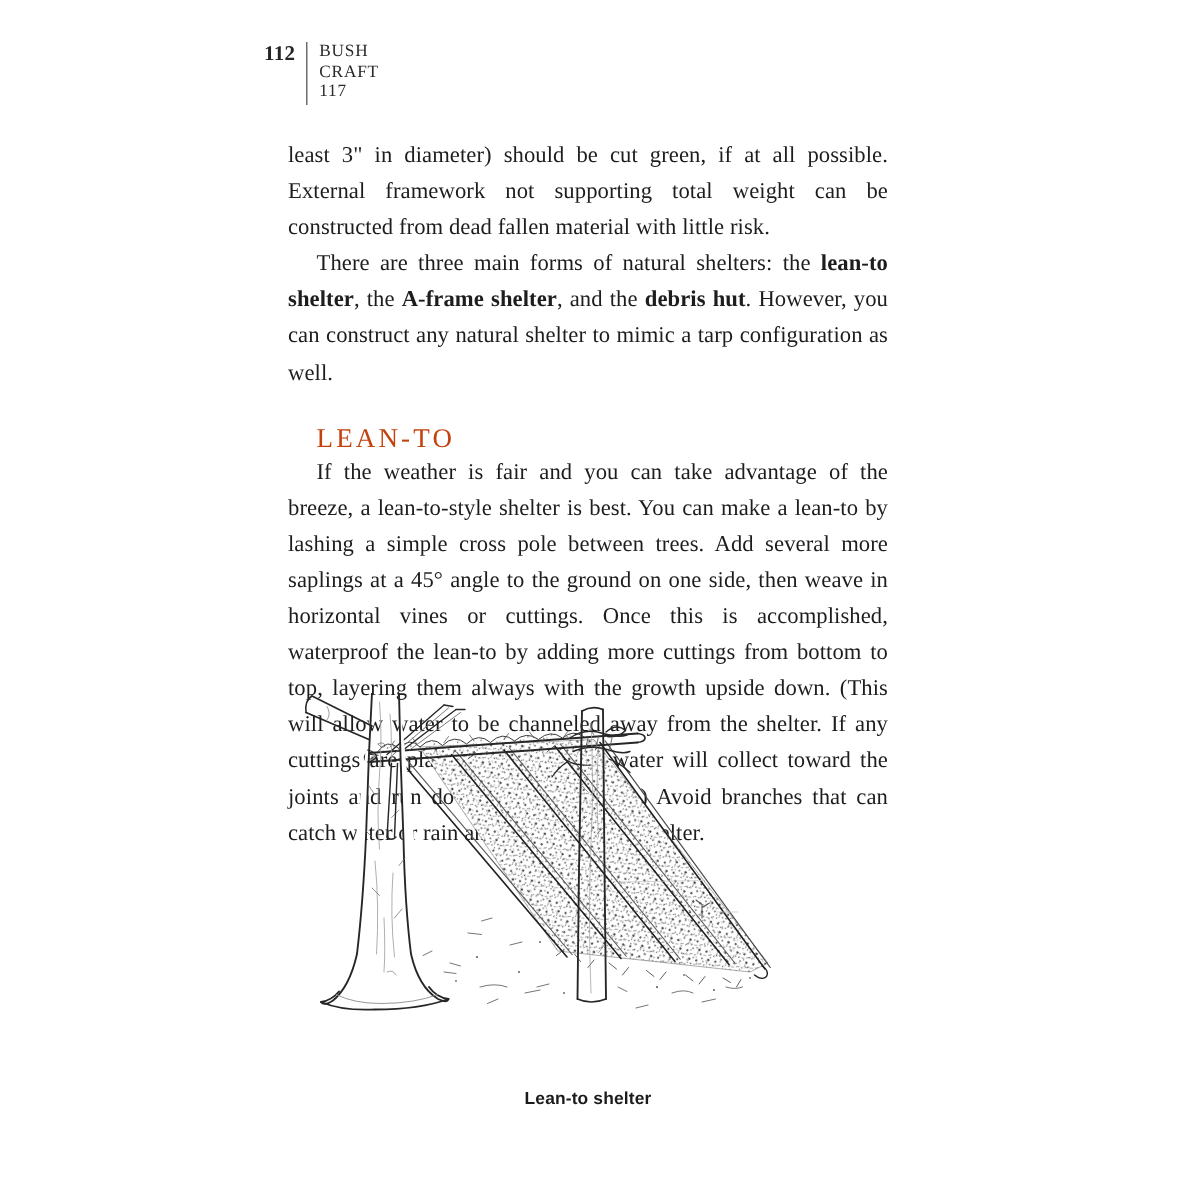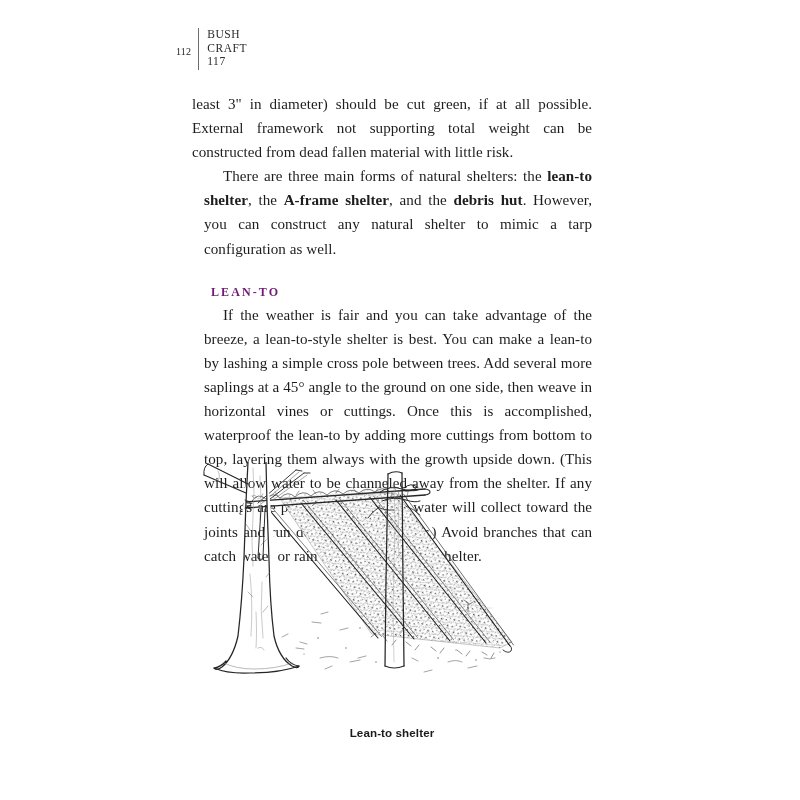--- a/index.html
+++ b/index.html
@@ -27,28 +27,27 @@
   .runhead {
     position: absolute;
     left: 176px;
     top: 28px;
     display: flex;
     align-items: flex-start;
     height: 44px;
   }
   .runhead-folio {
     font-family: "Liberation Serif", "DejaVu Serif", serif;
-    font-size: 10px;
-    font-weight: 400;
+    font-size: 14px;
+    font-weight: 700;
     letter-spacing: 0.2px;
     color: #242424;
     line-height: 1;
     padding-top: 2px;
     padding-right: 7px;
-    margin-top: 17px;
   }
   .runhead-rule {
     width: 1px;
     height: 42px;
     background: #6d6d6d;
     margin-right: 8px;
   }
   .runhead-title {
     font-family: "Liberation Serif", "DejaVu Serif", serif;
     font-size: 11.5px;
@@ -68,30 +67,30 @@
   p.body {
     margin: 0;
     font-size: 15.1px;
     line-height: 24.1px;
     text-align: justify;
     text-justify: inter-word;
     letter-spacing: 0.05px;
     color: #1d1d1d;
     hyphens: manual;
   }
-  p.body.indent { text-indent: 19px; margin-left: 12px; }
+  p.body.indent { text-indent: 19px; }
 
   .sec-head {
     margin: 20px 0 0 0;
     padding-left: 19px;
-    font-size: 12px;
+    font-size: 18px;
     line-height: 22px;
     letter-spacing: 2.1px;
-    color: #701a75;
-    font-weight: 700;
+    color: #c2410c;
+    font-weight: 400;
   }
 
   .b { font-weight: 700; }
 
   
   .figure {
     position: absolute;
     left: 200px;
     top: 462px;
     width: 390px;

